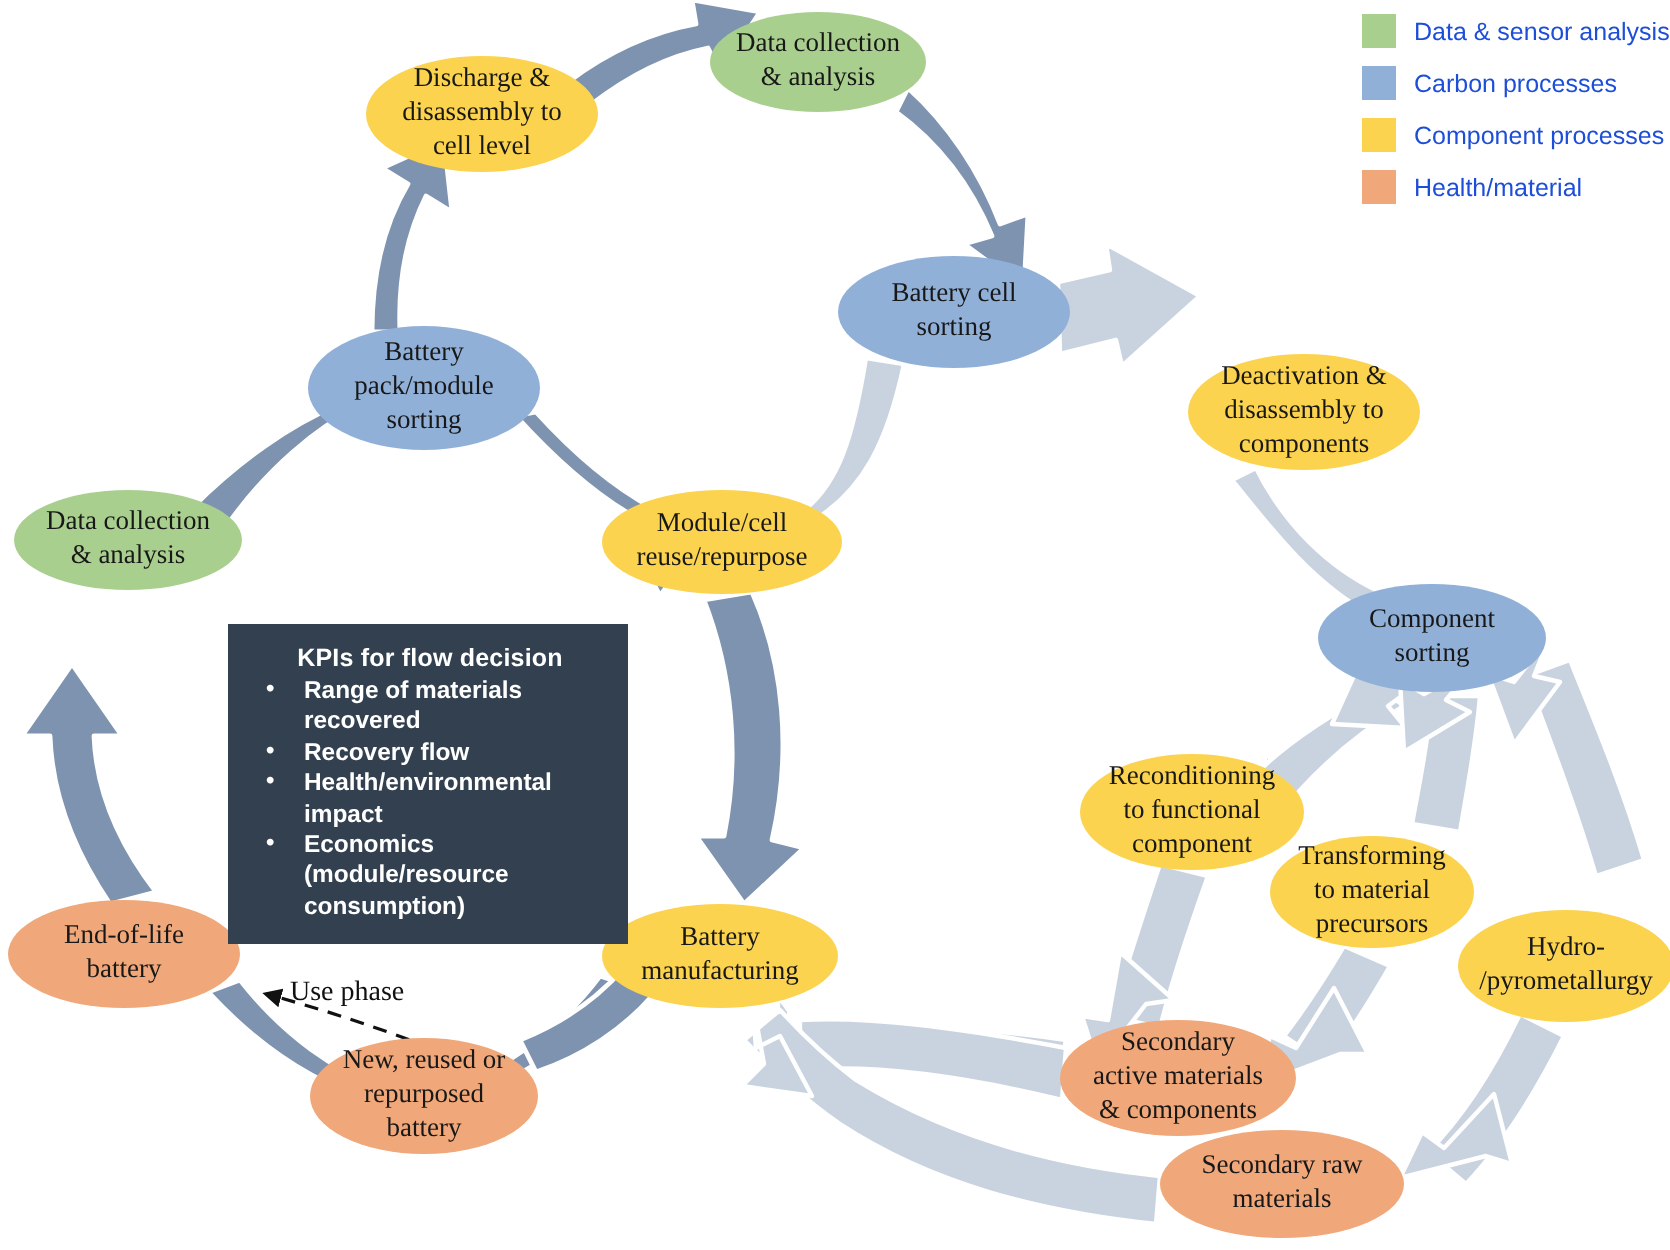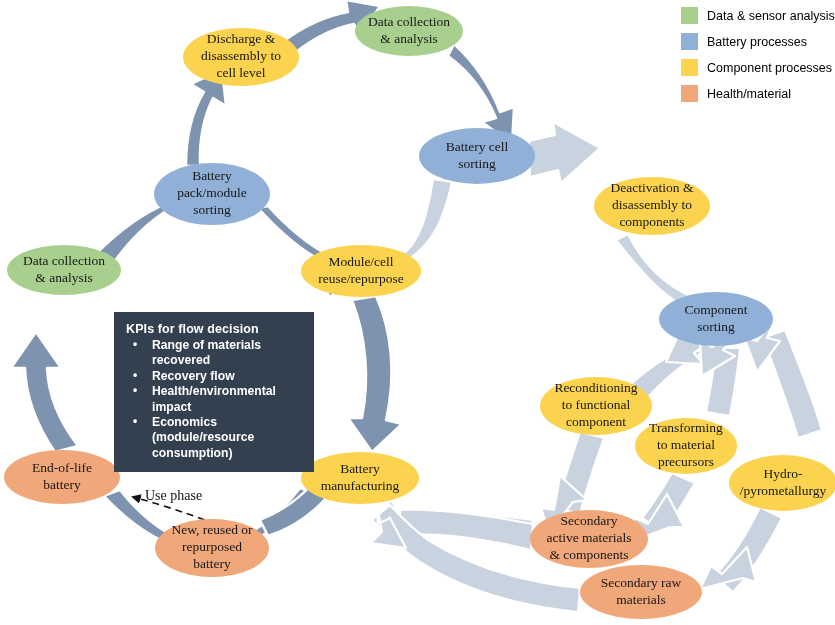--- a/index.html
+++ b/index.html
@@ -49,41 +49,42 @@
   }
   .legend-swatch {
     width: 17px;
     height: 17px;
     flex: 0 0 17px;
     margin-right: 9px;
   }
   .legend-text {
     font-family: "Liberation Sans", "DejaVu Sans", sans-serif;
     font-size: 12.5px;
-    color: #000000;
+    color: #1d4ed8;
     white-space: nowrap;
   }
 
   
   #kpi-box {
     position: absolute;
     left: 114px;
     top: 312px;
     width: 200px;
     background: #33404f;
     color: #ffffff;
     padding: 10px 10px 11px 12px;
     box-sizing: border-box;
     font-family: "Liberation Sans", "DejaVu Sans", sans-serif;
   }
   #kpi-title {
     font-size: 12.5px;
     font-weight: bold;
     margin-bottom: 2px;
     letter-spacing: 0.1px;
+    text-align: center;
   }
   #kpi-list {
     list-style: none;
     margin: 0;
     padding: 0;
     font-weight: bold;
   }
   #kpi-list li {
     font-size: 12.2px;
     line-height: 15.4px;
@@ -294,21 +295,21 @@
       </g>
   </svg>
 
   <div id="legend">
       <div class="legend-row">
         <div class="legend-swatch" style="background: rgb(169, 207, 142);"></div>
         <div class="legend-text">Data &amp; sensor analysis</div>
       </div>
       <div class="legend-row">
         <div class="legend-swatch" style="background: rgb(145, 176, 216);"></div>
-        <div class="legend-text">Battery processes</div>
+        <div class="legend-text">Carbon processes</div>
       </div>
       <div class="legend-row">
         <div class="legend-swatch" style="background: rgb(251, 211, 78);"></div>
         <div class="legend-text">Component processes</div>
       </div>
       <div class="legend-row">
         <div class="legend-swatch" style="background: rgb(240, 167, 121);"></div>
         <div class="legend-text">Health/material</div>
       </div>
     </div>

